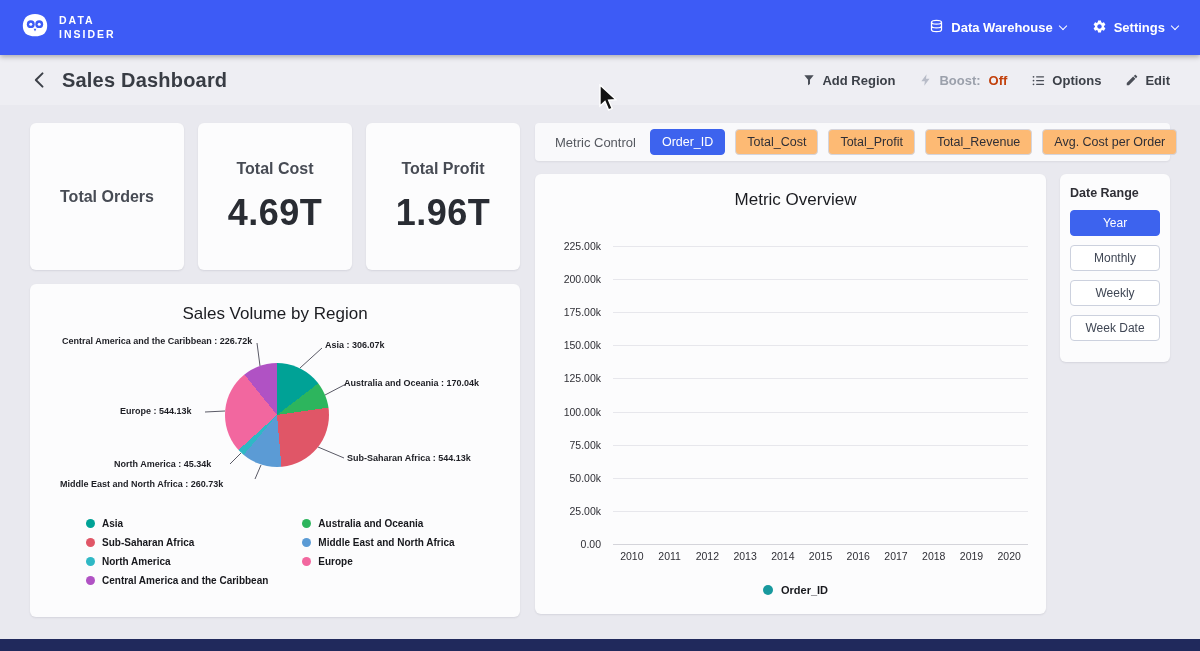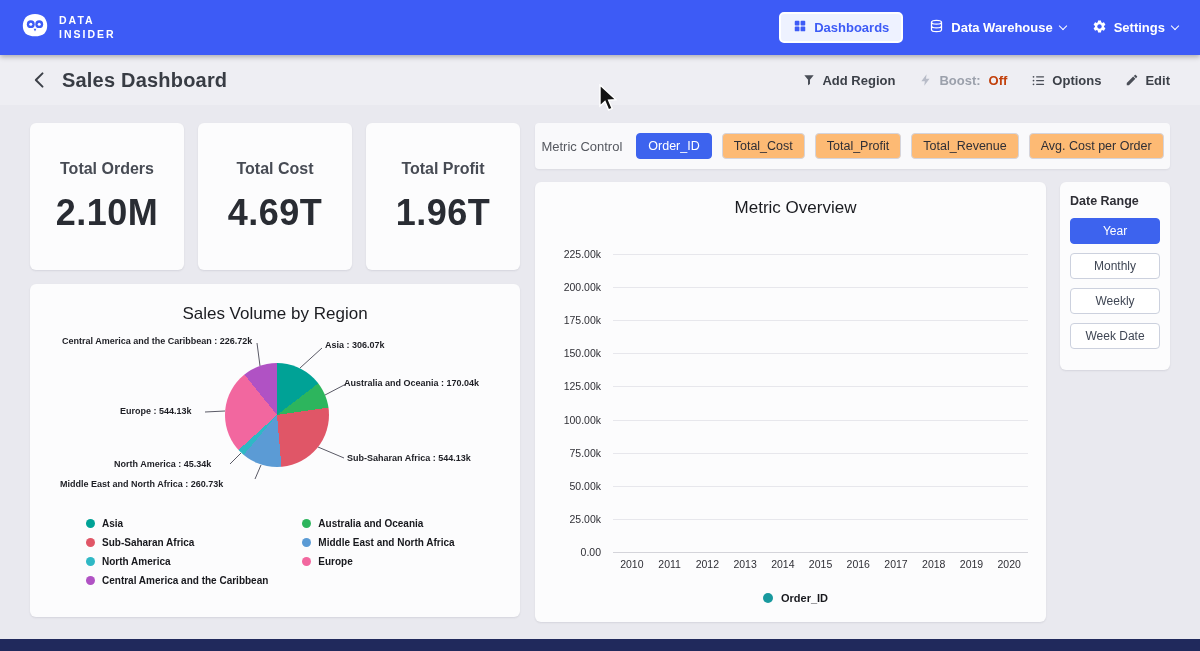--- a/index.html
+++ b/index.html
@@ -59,21 +59,21 @@
   .pl-namerica { left:70px; top:131px; }
   .pl-mideast { left:16px; top:151px; }
   .pl-subsaharan { left:303px; top:125px; }
   .pie-legend { display:grid; grid-template-columns:max-content max-content; column-gap:34px; row-gap:8px;
                 padding-left:42px; margin-top:12px; }
   .pleg-item { display:flex; align-items:center; gap:7px; font-size:10px; font-weight:bold; color:#17181d; cursor:pointer; }
   .pdot { width:9px; height:9px; border-radius:50%; flex:0 0 auto; }
 
   
   .metric-bar { background:#f9f9fb; border-radius:4px; box-shadow:0 1px 2px rgba(40,40,60,.08);
-                display:flex; align-items:center; gap:14px; padding:8px 14px; height:46px;justify-content:center; }
+                display:flex; align-items:center; gap:14px; padding:8px 20px; height:38px; }
   .mc-label { font-size:13px; color:#55585f; flex:0 0 auto; }
   .mc-buttons { display:flex; gap:10px; }
   .pill { font-family:inherit; font-size:12.5px; padding:5px 11px; border-radius:4px; border:1px solid #d4d4dc;
           background:#fdba74; color:#2f2f36; cursor:pointer; white-space:nowrap; }
   .pill.active { background:#3d63ee; border-color:#3d63ee; color:#fff; }
 
   .right-row { display:flex; gap:14px; margin-top:13px; align-items:flex-start; }
 
   
   .chart-card { flex:1 1 auto; min-width:0; height:440px; padding:16px 10px 0 20px; }
@@ -122,31 +122,20 @@
             <circle cx="20.5" cy="14" r="1.6" fill="#ffffff"></circle>
           <path d="M14.5 19 L16 21.8 L17.5 19 Z" fill="#3d5bf6"></path>
         </svg>
       </span>
       <span class="brand-text">
         <span>DATA</span>
         <span>INSIDER</span>
       </span>
     </div>
     <div class="nav-right">
-      <button class="nav-dashboards">
-        <span>
-          <svg viewBox="0 0 24 24" width="14" height="14" fill="#3d5bf6">
-            <rect x="3" y="3" width="8" height="8" rx="1.5"></rect>
-              <rect x="13" y="3" width="8" height="8" rx="1.5"></rect>
-            <rect x="3" y="13" width="8" height="8" rx="1.5"></rect>
-              <rect x="13" y="13" width="8" height="8" rx="1.5"></rect>
-          </svg>
-        </span>
-        <span>Dashboards</span>
-      </button>
       <div class="nav-item">
         <span>
           <svg viewBox="0 0 24 24" width="15" height="15" fill="none" stroke="#ffffff" stroke-width="2">
             <ellipse cx="12" cy="5" rx="8" ry="3"></ellipse>
             <path d="M4 5v6c0 1.7 3.6 3 8 3s8-1.3 8-3V5"></path>
             <path d="M4 11v6c0 1.7 3.6 3 8 3s8-1.3 8-3v-6"></path>
           </svg>
         </span>
         <span>Data Warehouse</span>
         <span class="chev"></span>
@@ -205,21 +194,20 @@
       </span>
     </div>
   </header>
 
   <main class="content">
 
     <div class="col-left">
       <div class="kpi-row">
         <div class="card kpi">
           <div class="kpi-title">Total Orders</div>
-          <div class="kpi-value">2.10M</div>
         </div>
         <div class="card kpi">
           <div class="kpi-title">Total Cost</div>
           <div class="kpi-value">4.69T</div>
         </div>
         <div class="card kpi">
           <div class="kpi-title">Total Profit</div>
           <div class="kpi-value">1.96T</div>
         </div>
       </div>

